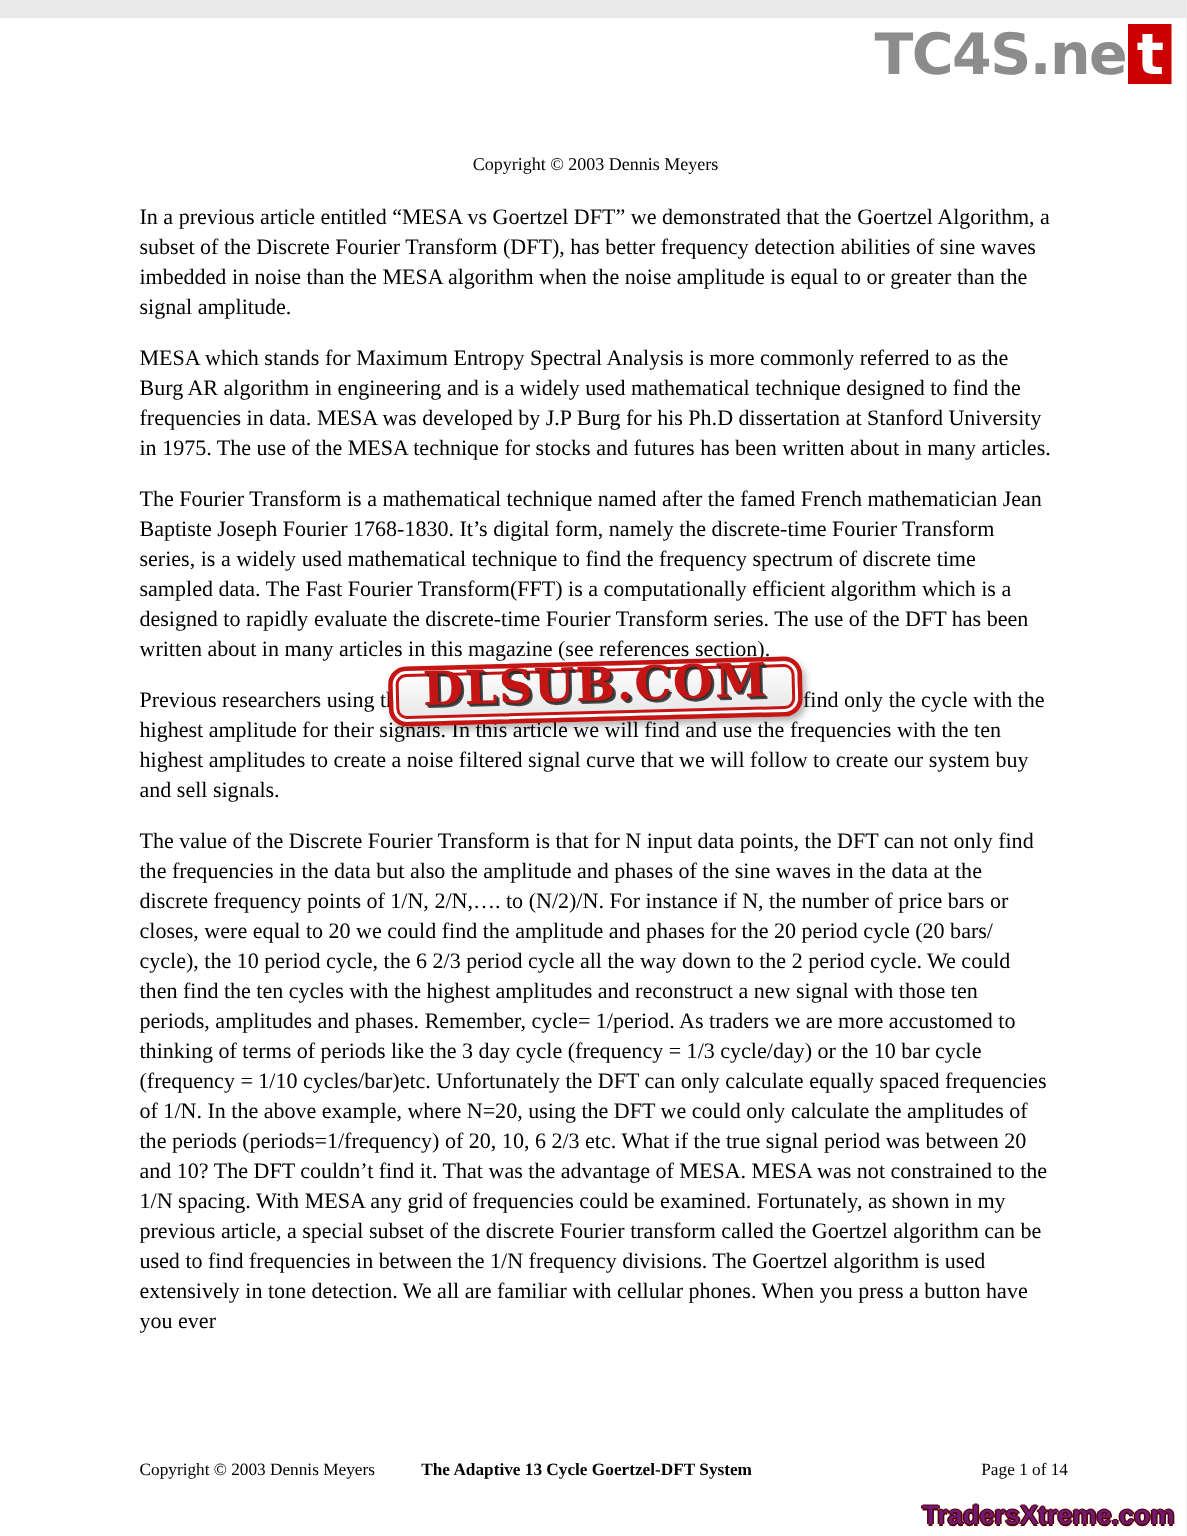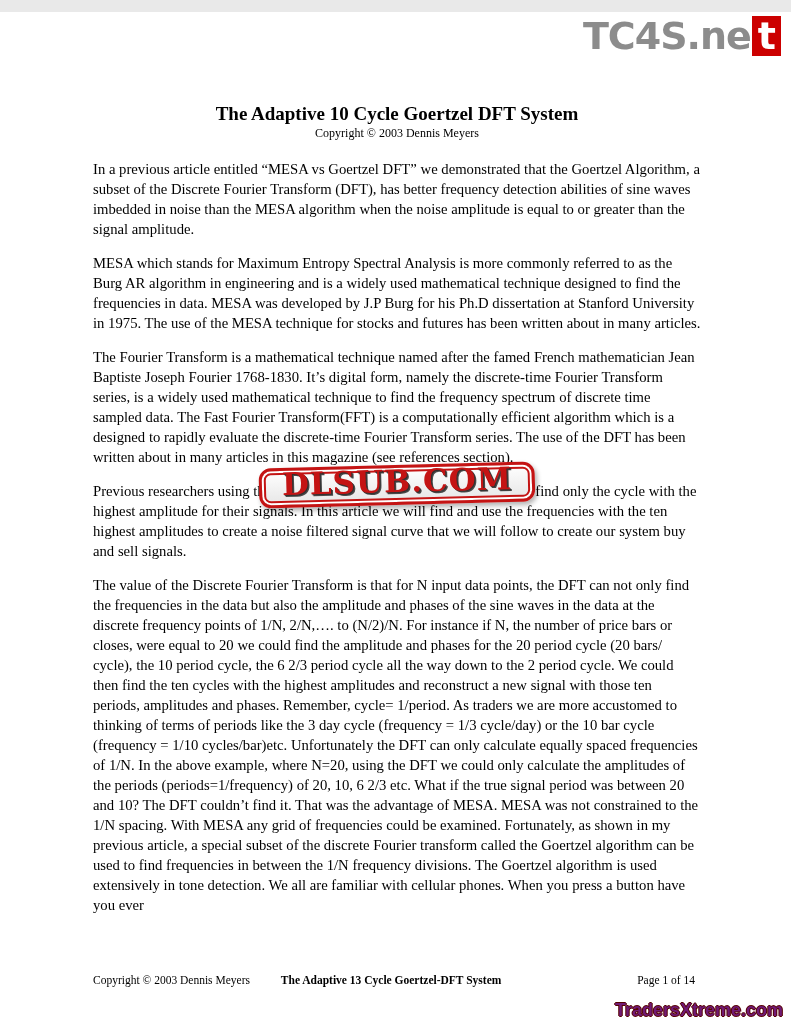--- a/index.html
+++ b/index.html
@@ -59,21 +59,21 @@
     text-shadow:2px 2px 0 rgba(45,45,45,0.85), 1px 1px 0 rgba(45,45,45,0.85);
   }
 
   
   .footer{
     position:absolute;top:961px;left:0;width:791px;height:16px;
     font-size:11.5px;line-height:14px;
   }
   .footer-left{position:absolute;left:93px;}
   .footer-center{position:absolute;left:50%;transform:translateX(-52%);font-weight:bold;}
-  .footer-right{position:absolute;right:96px;}
+  .footer-right{position:absolute;right:79px;}
 
   
   .traders{
     position:absolute;right:8px;bottom:6px;
     font-family:"Liberation Sans", sans-serif;
     font-weight:bold;font-size:18px;line-height:30px;
     color:#701a75;
     text-shadow:-1px 0 #560000, 0 1px #560000, 1px 0 #560000, 0 -1px #560000;
     text-align:right;
   }
@@ -85,21 +85,20 @@
 </head>
 <body>
 
 <div class="page">
 
   <div class="tc4s">
     <span>TC4S.ne</span><span class="accent">t</span>
   </div>
 
   <div class="content">
-    <h1 class="title">The Adaptive 10 Cycle Goertzel DFT System</h1>
     <div class="subtitle">Copyright © 2003 Dennis Meyers</div>
 
     <p class="para">In a previous article entitled “MESA vs Goertzel DFT” we demonstrated that the Goertzel Algorithm, a subset of the Discrete Fourier Transform (DFT), has better frequency detection abilities of sine waves imbedded in noise than the MESA algorithm when the noise amplitude is equal to or greater than the signal amplitude.</p>
     <p class="para">MESA which stands for Maximum Entropy Spectral Analysis is more commonly referred to as the Burg AR algorithm in engineering and is a widely used mathematical technique designed to find the frequencies in data. MESA was developed by J.P Burg for his Ph.D dissertation at Stanford University in 1975. The use of the MESA technique for stocks and futures has been written about in many articles.</p>
     <p class="para">The Fourier Transform is a mathematical technique named after the famed French mathematician Jean Baptiste Joseph Fourier 1768-1830. It’s digital form, namely the discrete-time Fourier Transform series, is a widely used mathematical technique to find the frequency spectrum of discrete time sampled data. The Fast Fourier Transform(FFT) is a computationally efficient algorithm which is a designed to rapidly evaluate the discrete-time Fourier Transform series. The use of the DFT has been written about in many articles in this magazine (see references section).</p>
 
     <div class="stamp-wrap">
       <div class="stamp">
         <span class="stamp-text">DLSUB.COM</span>
       </div>

